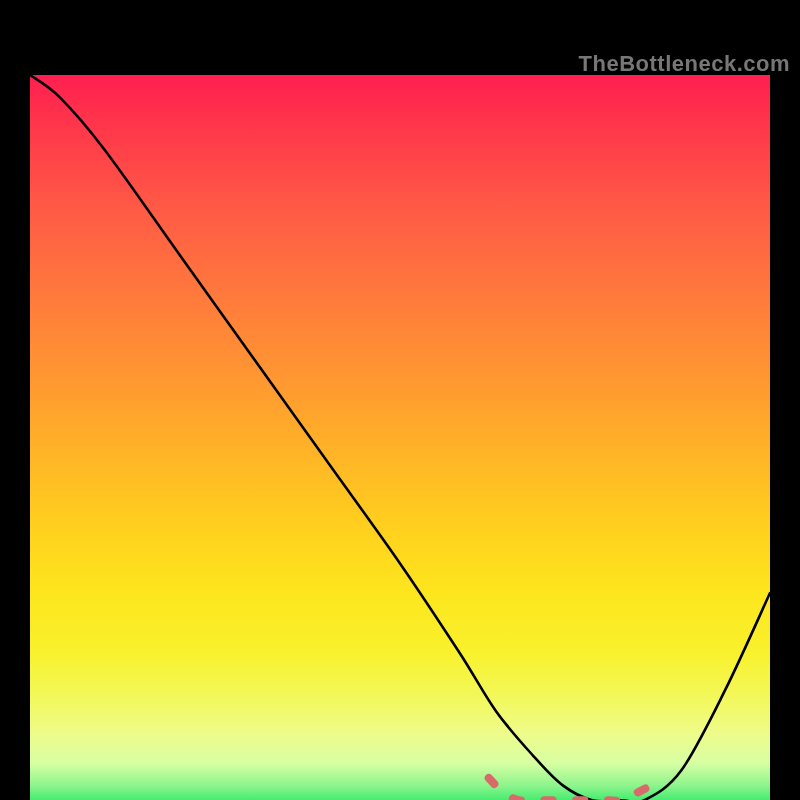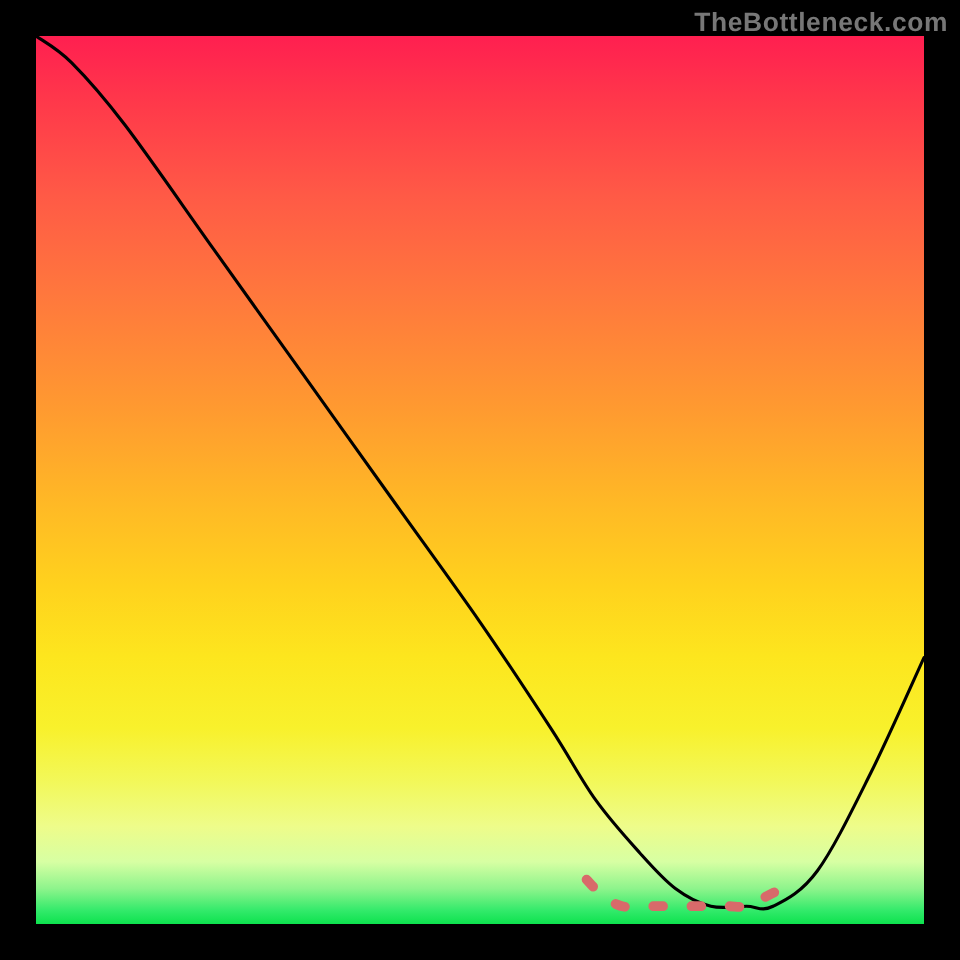--- a/index.html
+++ b/index.html
@@ -2,20 +2,21 @@
 <html><head>
 <meta charset="utf-8">
 <style>
   * { margin: 0; padding: 0; box-sizing: border-box; }
   html, body { width: 800px; height: 800px; overflow: hidden; background: #000; }
   .container {
     position: relative;
     width: 800px;
     height: 676px;
     background: #000;
+    margin-top: 45px;
   }
   .watermark {
     position: absolute;
     top: 6px;
     right: 10px;
     color: #777;
     font-family: Arial, Helvetica, sans-serif;
     font-size: 22px;
     font-weight: bold;
     letter-spacing: 0.5px;

